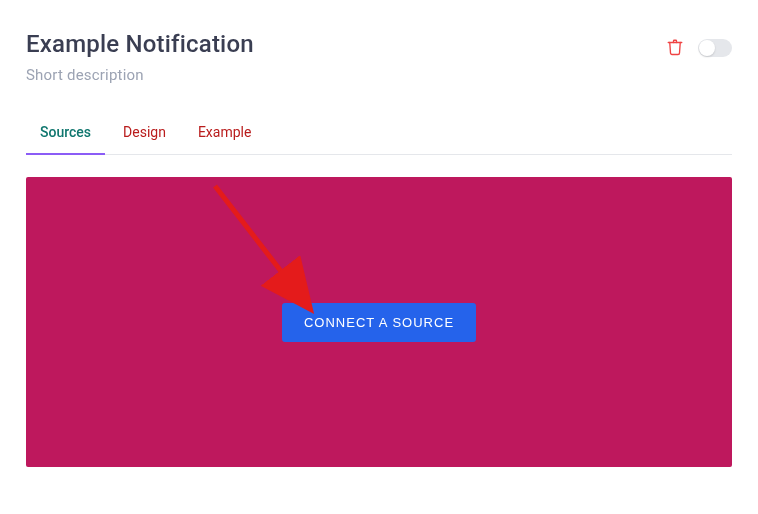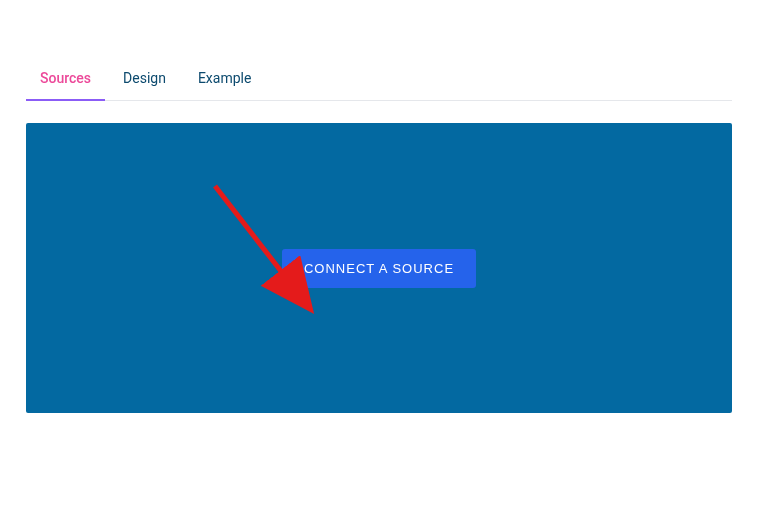--- a/index.html
+++ b/index.html
@@ -71,39 +71,39 @@
       display: flex;
       gap: 32px;
       margin-top: 40px;
       border-bottom: 1px solid #e5e7eb;
       padding-left: 14px;
     }
     .tab {
       font-size: 14px;
       padding-bottom: 14px;
       cursor: pointer;
-      color: #0c4a6e;
+      color: #b91c1c;
       position: relative;
     }
     .tab.active {
-      color: #ec4899;
+      color: #0f766e;
       font-weight: 500;
     }
     .tab.active::after {
       content: '';
       position: absolute;
       bottom: -1px;
       left: -14px;
       right: -14px;
       height: 2px;
       background: #8b5cf6;
     }
     .content-panel {
       margin-top: 22px;
-      background: #0369a1;
+      background: #be185d;
       border-radius: 2px;
       height: 290px;
       display: flex;
       align-items: center;
       justify-content: center;
     }
     .connect-btn {
       background: #2563eb;
       color: #ffffff;
       border: none;
@@ -119,20 +119,38 @@
       position: absolute;
       pointer-events: none;
       top: 0;
       left: 0;
     }
   </style>
 </head>
 <body>
 
 <div class="container">
+  <div class="header">
+    <div class="header-left">
+      <h1 class="title">Example Notification</h1>
+      <div class="subtitle">Short description</div>
+    </div>
+    <div class="header-right">
+      <span class="trash-icon">
+        <svg viewBox="0 0 24 24" fill="none" stroke="currentColor" stroke-width="1.8" stroke-linecap="round" stroke-linejoin="round">
+          <polyline points="3 6 5 6 21 6"></polyline>
+          <path d="M19 6l-1 14a2 2 0 0 1-2 2H8a2 2 0 0 1-2-2L5 6"></path>
+          <path d="M10 6V4a1 1 0 0 1 1-1h2a1 1 0 0 1 1 1v2"></path>
+        </svg>
+      </span>
+      <div class="toggle">
+        <div class="toggle-knob"></div>
+      </div>
+    </div>
+  </div>
 
   <div class="tabs">
     <div class="tab active">
       <span>Sources</span>
     </div>
     <div class="tab">
       <span>Design</span>
     </div>
     <div class="tab">
       <span>Example</span>

